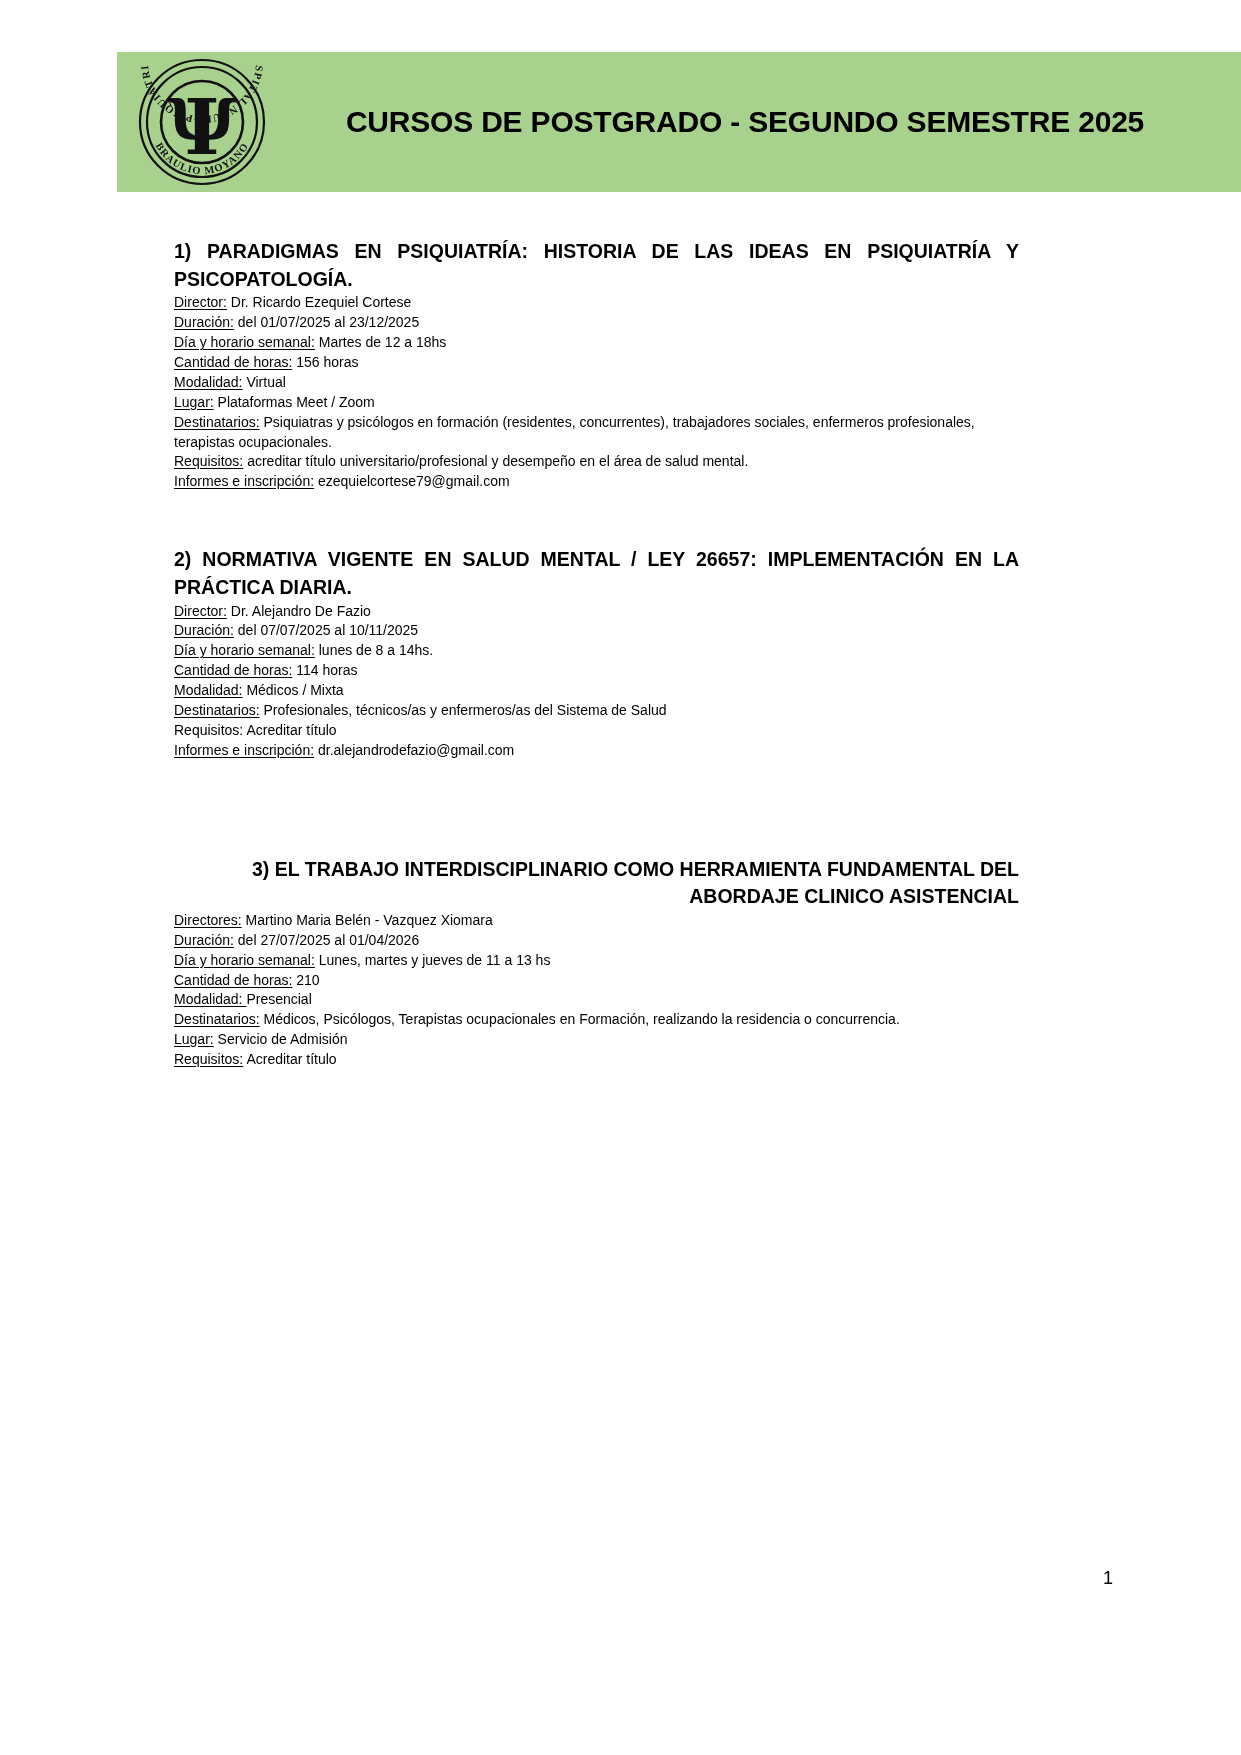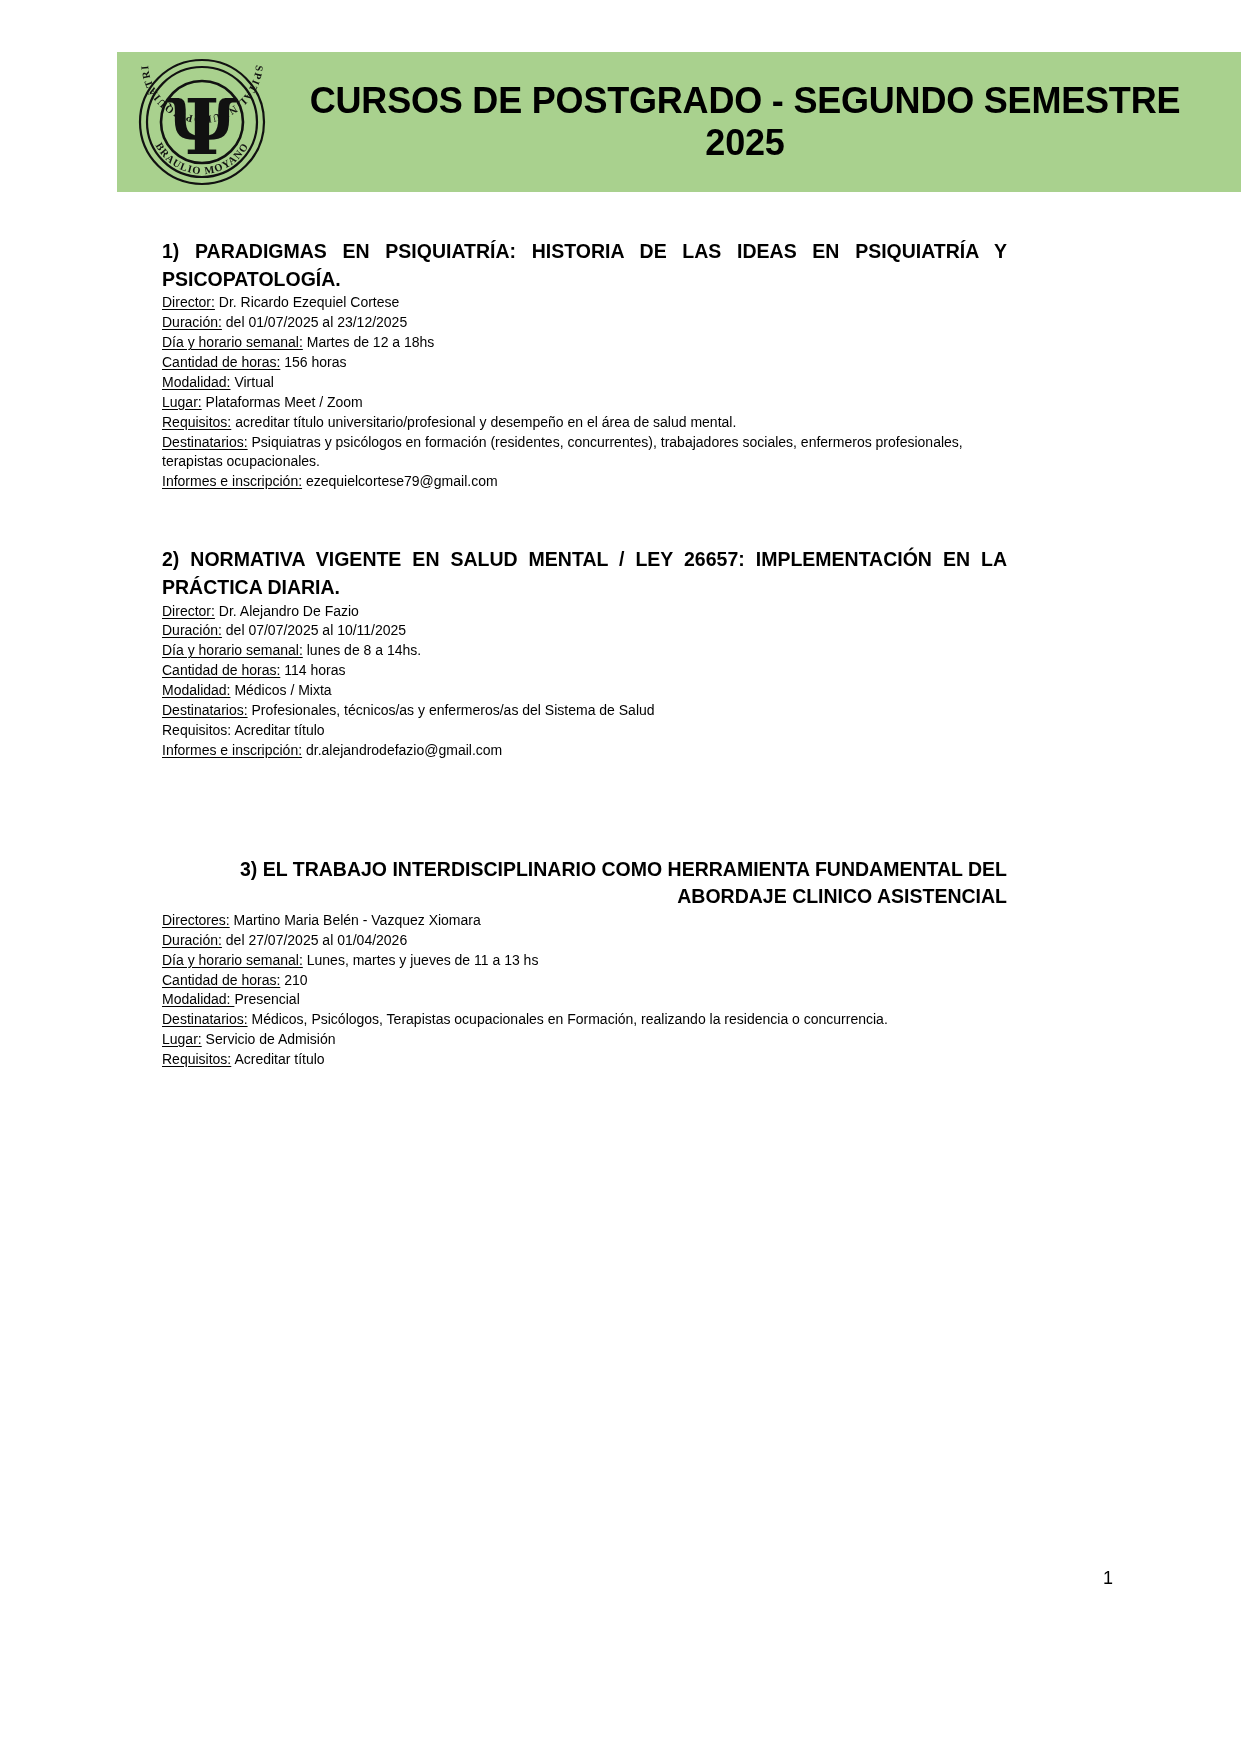--- a/index.html
+++ b/index.html
@@ -32,32 +32,32 @@
     height: 130px;
     margin-left: 10px;
     display: flex;
     align-items: center;
     justify-content: center;
     flex: 0 0 auto;
   }
   .header-title {
     flex: 1 1 auto;
     text-align: center;
-    font-size: 36px;
+    font-size: 30px;
     font-weight: bold;
     letter-spacing: -0.2px;
     color: #000;
     padding-right: 28px;
     font-family: "Liberation Sans", sans-serif;
   }
 
   
   .doc {
     position: absolute;
-    left: 162px;
+    left: 174px;
     top: 238px;
     width: 845px;
   }
 
   .course {
     margin-bottom: 0;
   }
   .spacer-1 { height: 54px; }
   .spacer-2 { height: 95px; }
 
@@ -120,22 +120,22 @@
 <div class="doc">
   <div id="courses-root">
       <div class="course">
         <div class="course-title">1) PARADIGMAS EN PSIQUIATRÍA: HISTORIA DE LAS IDEAS EN PSIQUIATRÍA Y PSICOPATOLOGÍA.</div>
         <div class="line"><span class="lbl">Director:</span><span> Dr. Ricardo Ezequiel Cortese</span></div>
         <div class="line"><span class="lbl">Duración:</span><span> del 01/07/2025 al 23/12/2025</span></div>
         <div class="line"><span class="lbl">Día y horario semanal:</span><span> Martes de 12 a 18hs</span></div>
         <div class="line"><span class="lbl">Cantidad de horas:</span><span> 156 horas</span></div>
         <div class="line"><span class="lbl">Modalidad:</span><span> Virtual</span></div>
         <div class="line"><span class="lbl">Lugar:</span><span> Plataformas Meet / Zoom</span></div>
+        <div class="line"><span class="lbl">Destinatarios:</span><span> Psiquiatras y psicólogos en formación (residentes, concurrentes), trabajadores sociales, enfermeros profesionales, terapistas ocupacionales.</span></div>
         <div class="line"><span class="lbl">Requisitos:</span><span> acreditar título universitario/profesional y desempeño en el área de salud mental.</span></div>
-        <div class="line"><span class="lbl">Destinatarios:</span><span> Psiquiatras y psicólogos en formación (residentes, concurrentes), trabajadores sociales, enfermeros profesionales, terapistas ocupacionales.</span></div>
         <div class="line"><span class="lbl">Informes e inscripción:</span><span> ezequielcortese79@gmail.com</span></div>
       </div>
       <div class="spacer-1"></div>
       <div class="course">
         <div class="course-title">2) NORMATIVA VIGENTE EN SALUD MENTAL / LEY 26657: IMPLEMENTACIÓN EN LA PRÁCTICA DIARIA.</div>
         <div class="line"><span class="lbl">Director:</span><span> Dr. Alejandro De Fazio</span></div>
         <div class="line"><span class="lbl">Duración:</span><span> del 07/07/2025 al 10/11/2025</span></div>
         <div class="line"><span class="lbl">Día y horario semanal:</span><span> lunes de 8 a 14hs.</span></div>
         <div class="line"><span class="lbl">Cantidad de horas:</span><span> 114 horas</span></div>
         <div class="line"><span class="lbl">Modalidad:</span><span> Médicos / Mixta</span></div>

